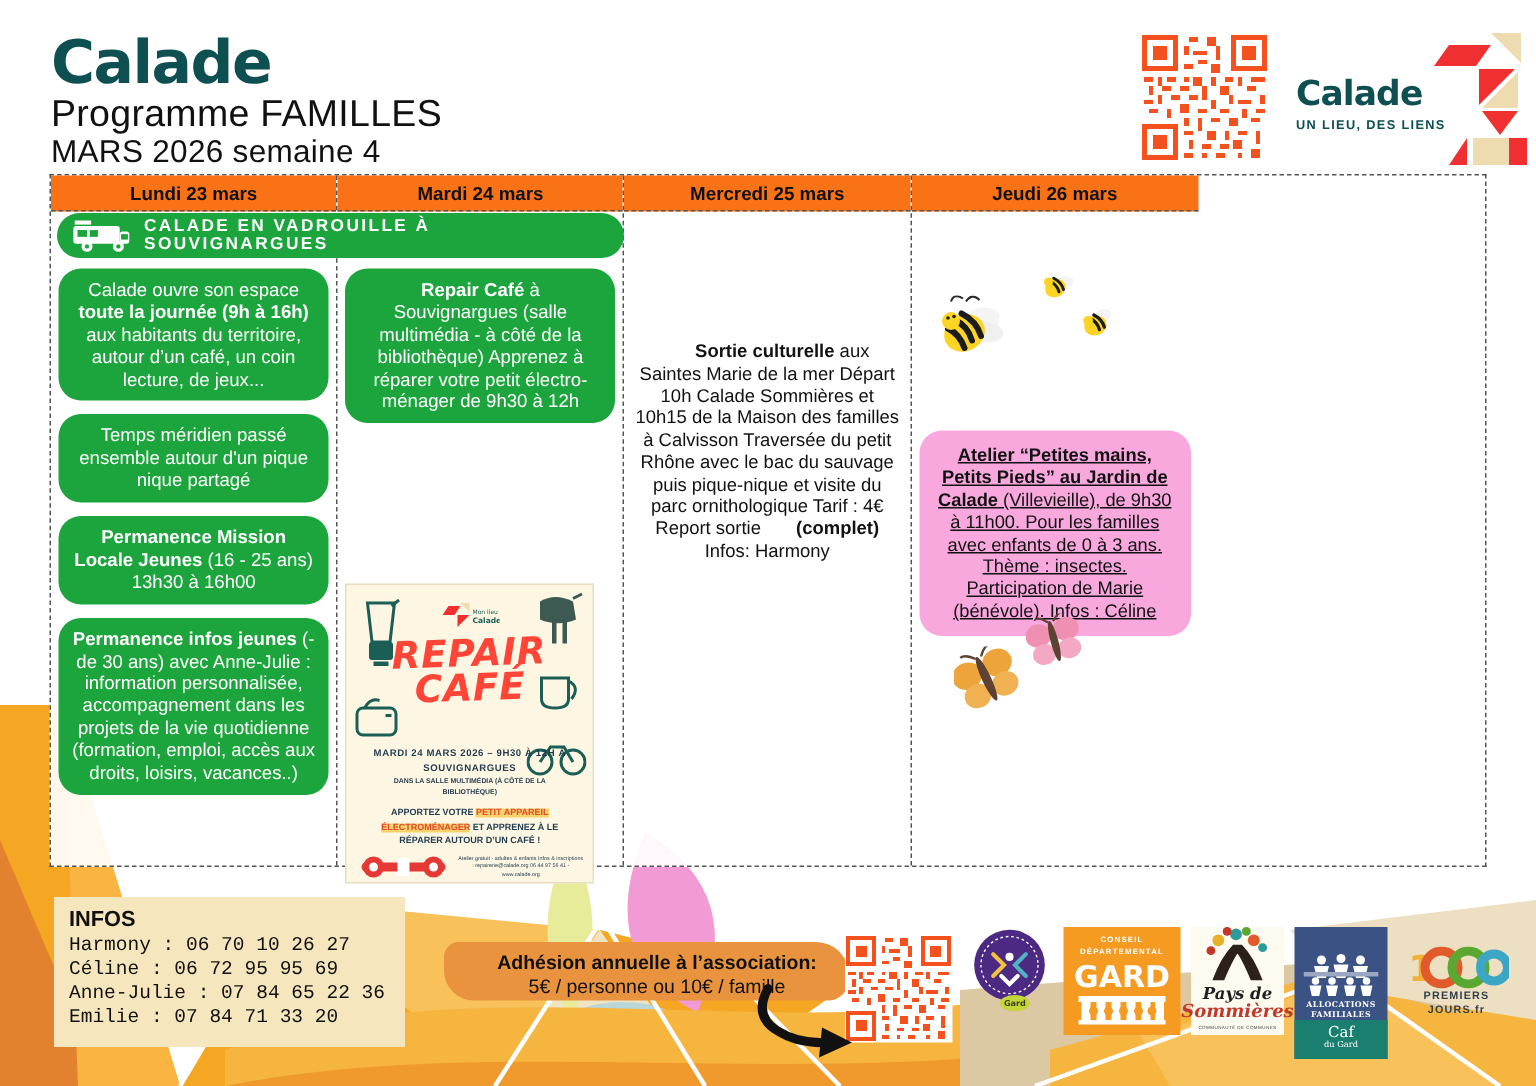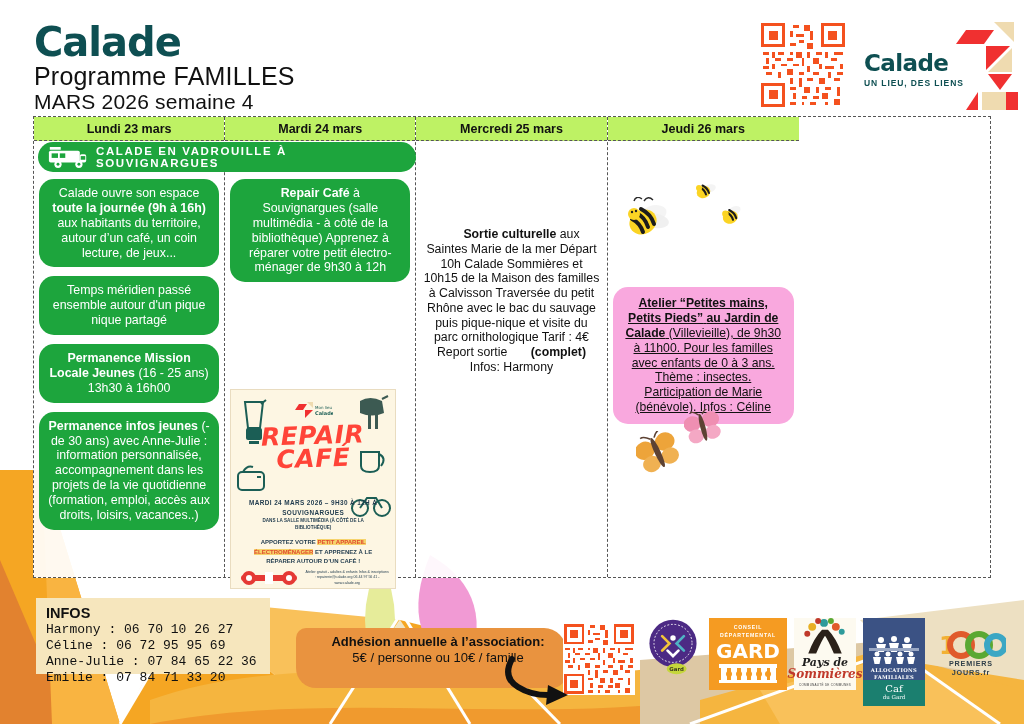--- a/index.html
+++ b/index.html
@@ -41,21 +41,21 @@
     position: absolute; left: 33px; top: 116px; width: 958px; height: 462px;
     z-index: 4; border: 1px dashed #555;
     display: grid; grid-template-columns: repeat(5, 1fr);
     background: rgba(255,255,255,.92);
   }
   .col { position: relative; border-right: 1px dashed #555; padding: 0; }
   .col:last-child { border-right: none; }
   .col-head {
     height: 24px; display: flex; align-items: center; justify-content: center;
     font-size: 12.5px; font-weight: 700; color: #111;
-    border-bottom: 1px dashed #555; background: #bef264;
+    border-bottom: 1px dashed #555; background: #f97316;
   }
   .col-body { position: relative; padding: 6px 5px 0 5px; }
 
   
   .vadrouille {
     position: absolute; left: 38px; top: 142px; width: 378px; height: 30px; z-index: 8;
     background: #1da53d; border-radius: 16px;
     display: flex; align-items: center; gap: 8px; padding: 0 10px;
   }
   .vadrouille .van-ico { width: 40px; height: 24px; flex: 0 0 auto; }
@@ -109,28 +109,28 @@
     font-size: 6px; font-weight: 800; color: #1f3a4d; line-height: 1.6;
   }
   .poster .p-body .hl { background: #f6d36b; color: #e04a2f; }
   .poster .p-info {
     position: absolute; left: 74px; right: 6px; top: 180px; text-align: center;
     font-size: 3.6px; color: #1f3a4d; line-height: 1.5;
   }
 
   
   .infos-box {
-    position: absolute; left: 36px; top: 598px; width: 234px; height: 76px; z-index: 7;
+    position: absolute; left: 36px; top: 598px; width: 234px; height: 100px; z-index: 7;
     background: #f6e6bd; padding: 6px 10px;
   }
   .infos-box .i-title { font-size: 14.5px; font-weight: 700; color: #111; line-height: 1.25; }
   .infos-box .i-line { font-size: 13px; color: #111; line-height: 1.22; font-family: Liberation Mono, monospace; }
 
   
-  .adh-wrap { position: absolute; left: 296px; top: 628px; width: 270px; height: 60px; z-index: 7; padding-left: 14px; }
+  .adh-wrap { position: absolute; left: 296px; top: 628px; width: 270px; height: 39px; z-index: 7; padding-left: 14px; }
   .adh-brush {
     position: absolute; inset: 0; background: #e9933f; border-radius: 10px 22px 14px 20px;
   }
   .adh-txt { position: relative; text-align: center; padding-top: 6px; }
   .adh-txt .a1 { font-size: 13px; font-weight: 700; color: #111; line-height: 1.2; }
   .adh-txt .a2 { font-size: 13px; color: #111; line-height: 1.25; }
 
   .qr-bottom { position: absolute; left: 563px; top: 623px; width: 72px; height: 72px; z-index: 8; }
 
   

